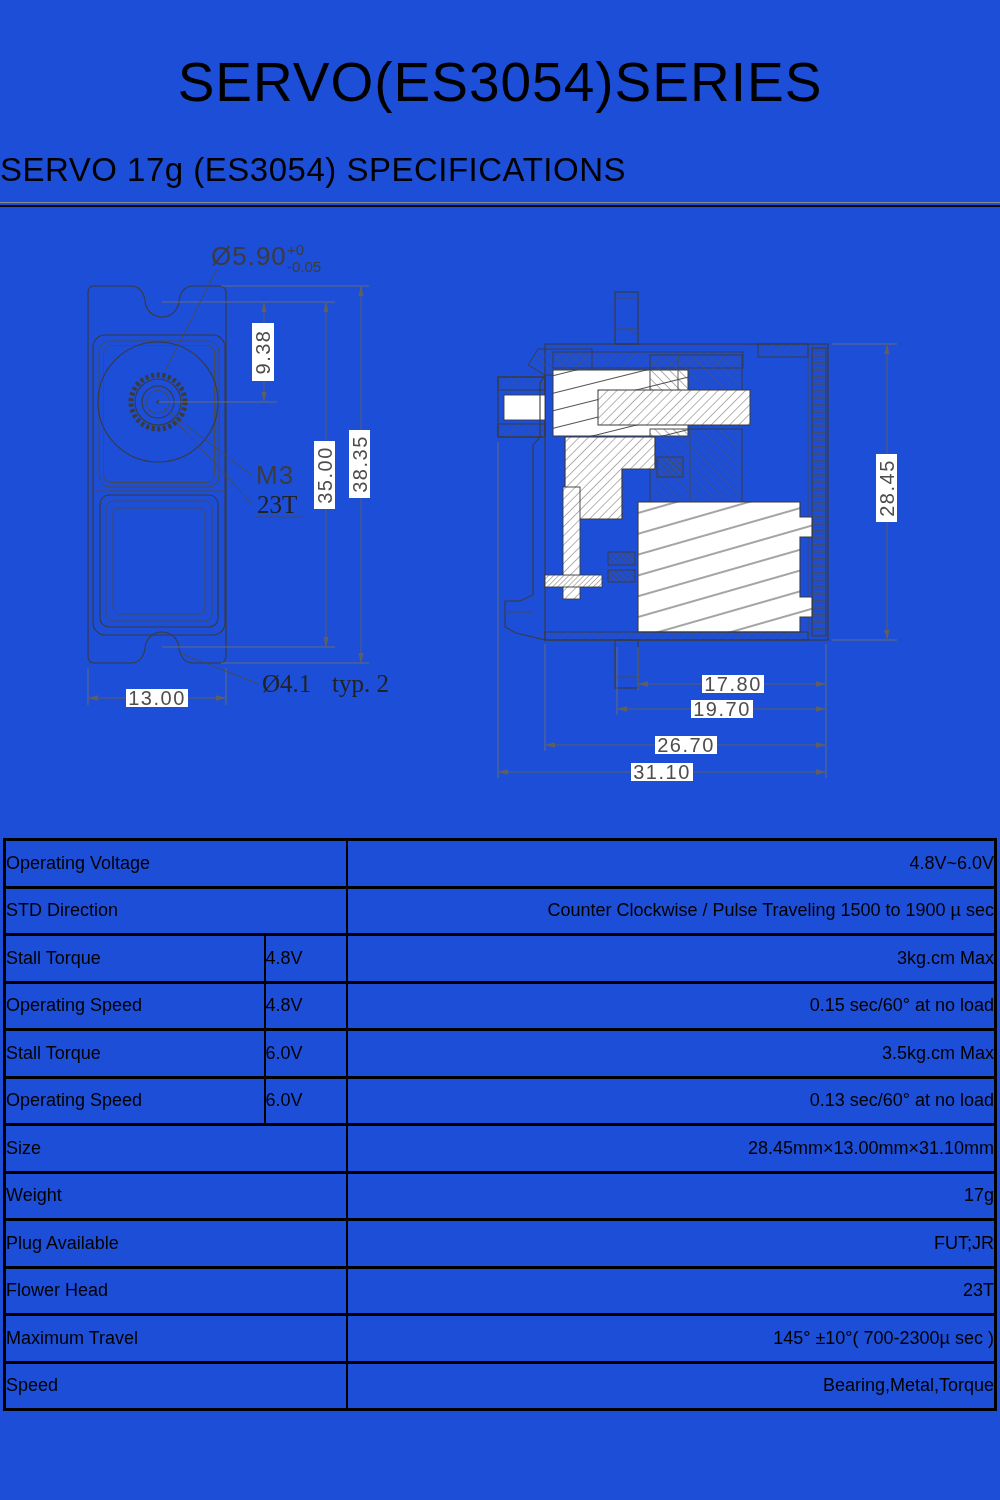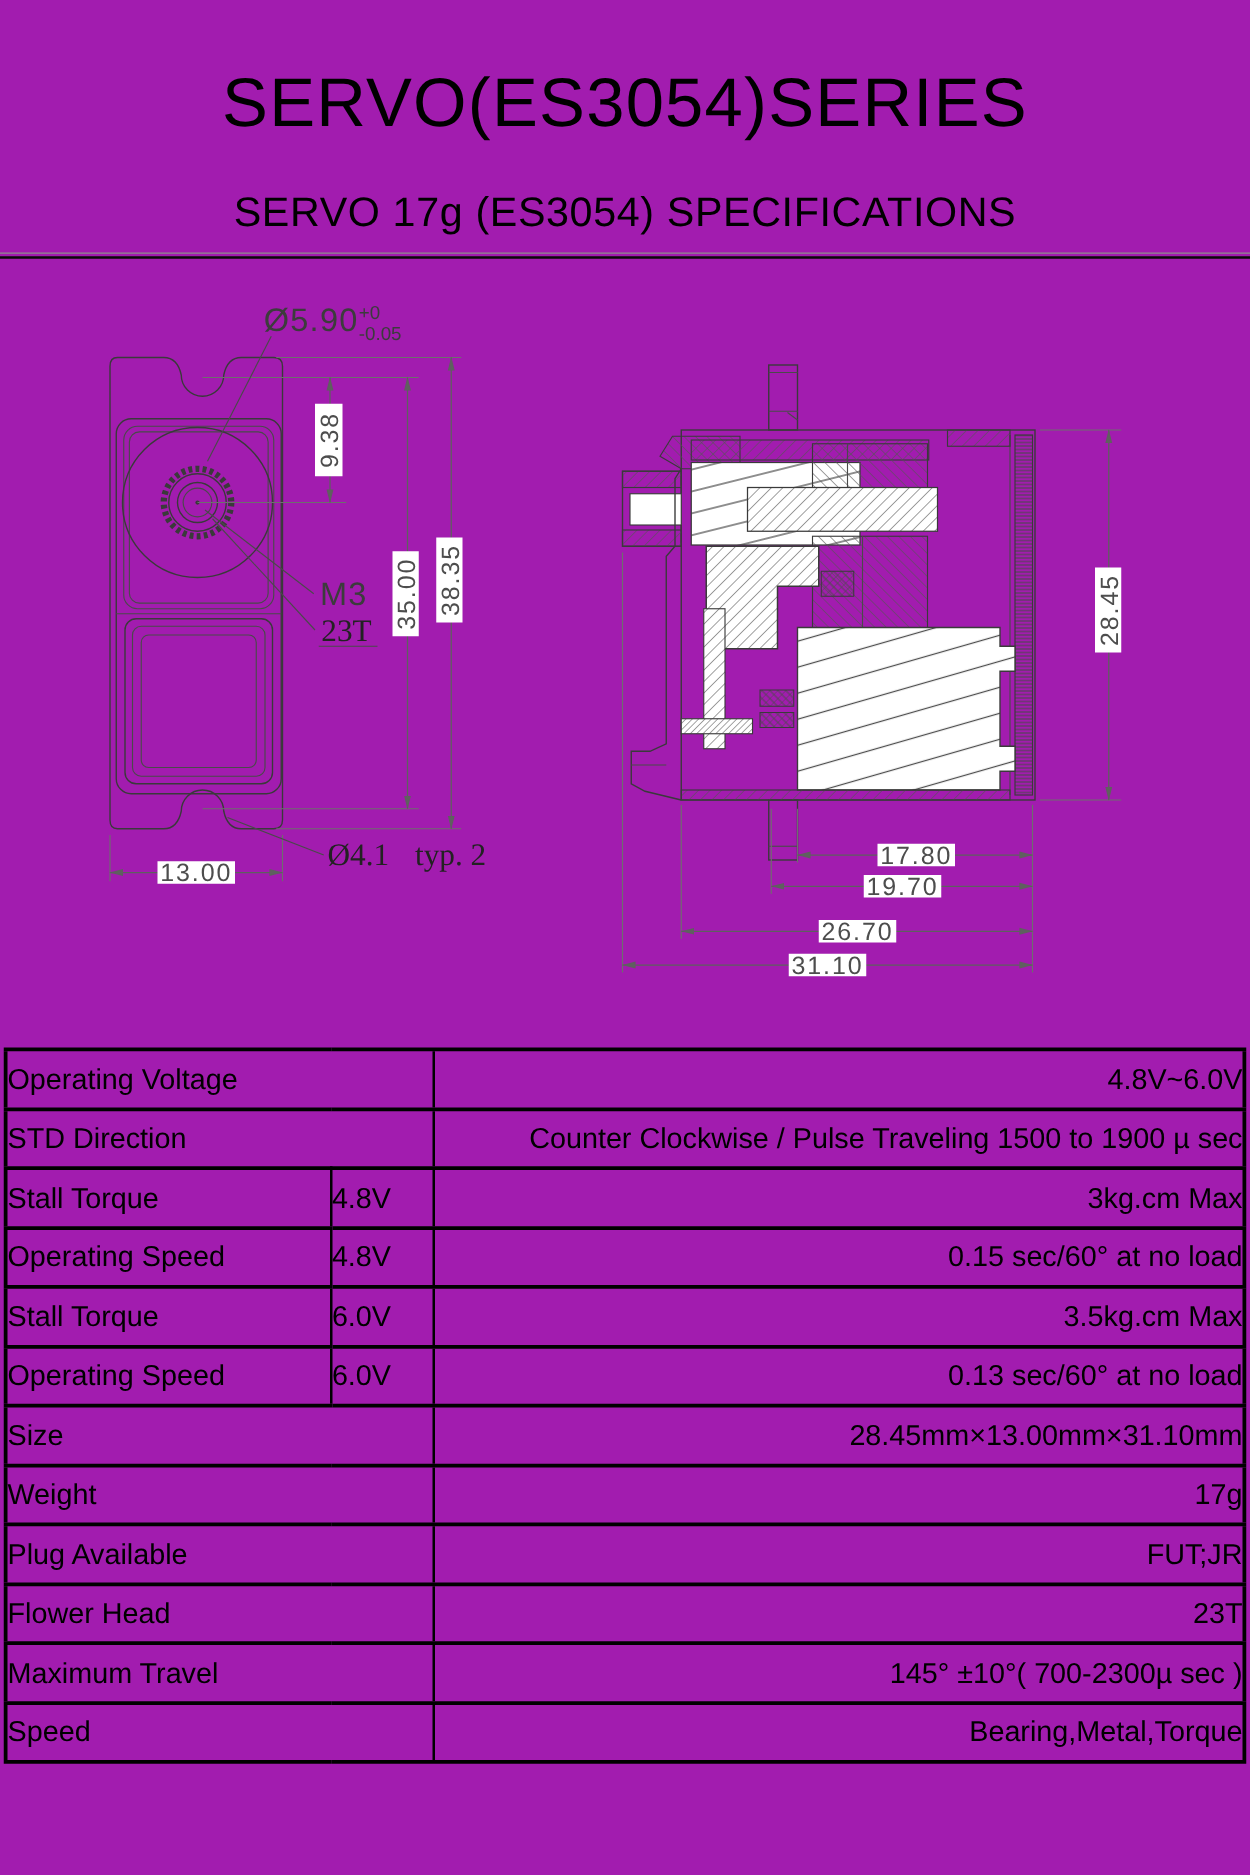--- a/index.html
+++ b/index.html
@@ -1,38 +1,38 @@
 <!DOCTYPE html>
 <html><head>
 <meta charset="utf-8">
 <style>
   html,body{margin:0;padding:0;background:#fff;}
-  .sheet{position:relative;width:1000px;height:1500px;background:#a21caf;overflow:hidden;
+  .sheet{position:relative;width:1000px;height:1500px;background:#1d4ed8;overflow:hidden;
          font-family:"Liberation Sans",sans-serif;color:#000;}
   h1.title{margin:50px 0 0 0;text-align:center;font-size:55px;font-weight:400;
            letter-spacing:1px;line-height:64px;}
-  h2.subtitle{margin:38px 0 0 0;text-align:center;font-size:33px;font-weight:400;
+  h2.subtitle{margin:38px 0 0 0;font-size:33px;font-weight:400;
               letter-spacing:0.5px;line-height:36px;}
   .rule{margin-top:14px;height:2px;border-top:1px solid #8d8d8d;border-bottom:2px solid #0a0a0a;}
   svg.drawings{display:block;width:1000px;height:630px;}
   
   .ln{stroke:#3a3a3a;stroke-width:1.1;fill:none;}
   .lnthin{stroke:#4a4a4a;stroke-width:0.9;fill:none;}
   .ext{stroke:#6e6e6e;stroke-width:0.9;fill:none;}
   .dim{stroke:#5f5f5f;stroke-width:1;fill:none;}
   .dimtext{font-family:"Liberation Sans",sans-serif;font-size:20px;fill:#4d4d4d;letter-spacing:1.5px;}
   .biglabel{font-family:"Liberation Sans",sans-serif;font-size:26px;fill:#3c3c3c;letter-spacing:1px;}
   .tol{font-family:"Liberation Sans",sans-serif;font-size:15px;fill:#3c3c3c;}
   .seriflabel{font-family:"Liberation Serif",serif;font-size:25px;fill:#222;}
   .wbg{fill:#ffffff;stroke:none;}
   
   table.spec{border-collapse:collapse;table-layout:fixed;width:994px;margin:1px 3px 0 3px;
              border:3px solid #000;}
   table.spec td{border:3px solid #000;border-left-width:2px;border-right-width:2px;
-                height:44.5px;font-size:23px;vertical-align:middle;padding:0;}
+                height:44.5px;font-size:18px;vertical-align:middle;padding:0;}
   td.c-label{text-align:left;padding-left:11px;}
   td.c-volt{text-align:left;}
   td.c-value{text-align:right;}
 </style>
 </head>
 <body>
 
 <div class="sheet">
 
   <h1 class="title">SERVO(ES3054)SERIES</h1>

